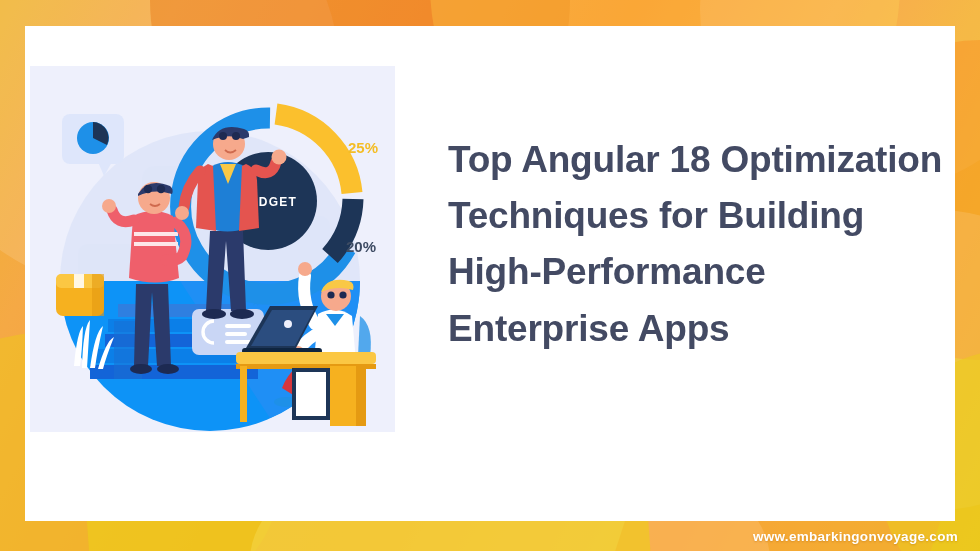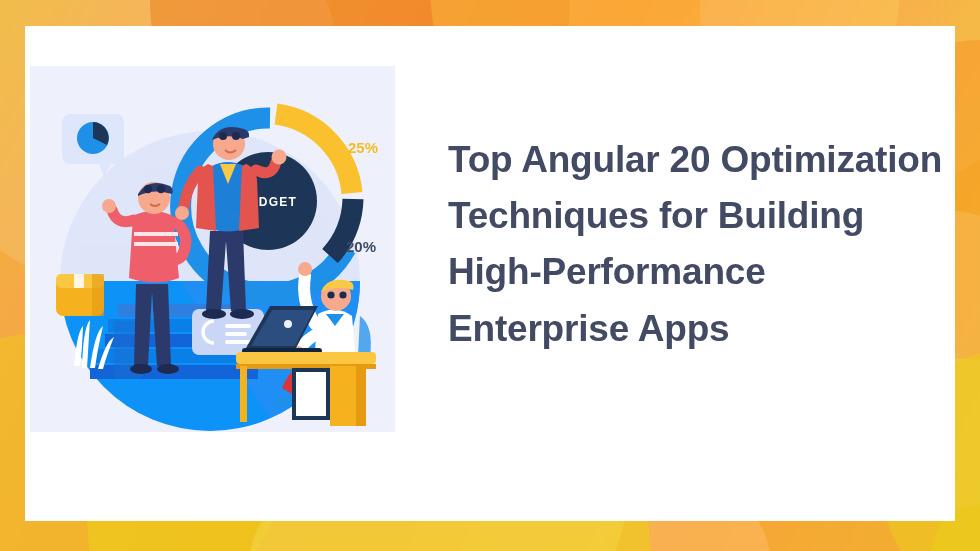--- a/index.html
+++ b/index.html
@@ -264,16 +264,17 @@
           <rect x="300" y="300" width="34" height="60" fill="#f6b11f"></rect>
           <rect x="326" y="300" width="10" height="60" fill="#e59a12"></rect>
           <rect x="210" y="300" width="7" height="56" fill="#f6b11f"></rect>
           <rect x="262" y="302" width="38" height="52" fill="#1d3557"></rect>
           <rect x="266" y="306" width="30" height="44" fill="#ffffff"></rect>
         </g>
       </g>
     </svg>
   </div>
 
-  <h1 id="headline">Top Angular 20 Optimization Techniques for Building High-Performance Enterprise Apps</h1>
-
+  <h1 id="headline">Top Angular 18 Optimization Techniques for Building High-Performance Enterprise Apps</h1>
+
+  <div id="watermark">www.embarkingonvoyage.com</div>
 
 </div>
 
 </body></html>

